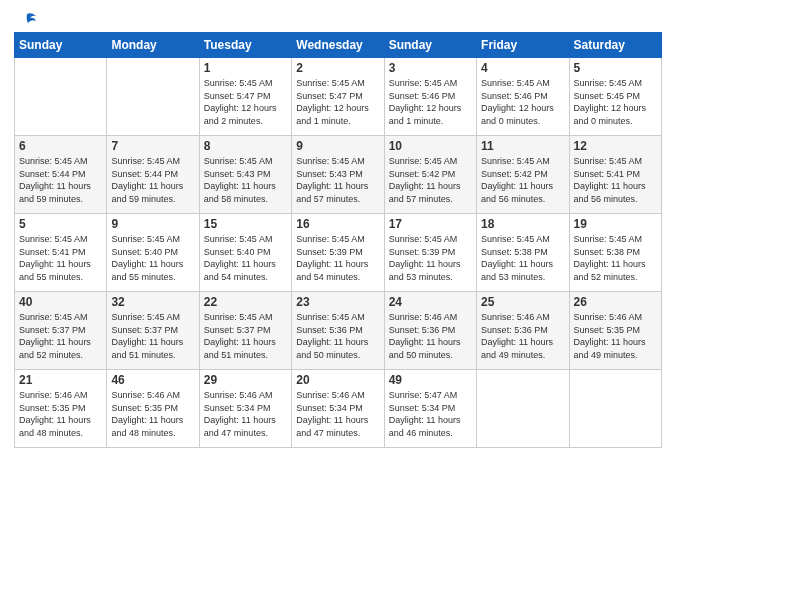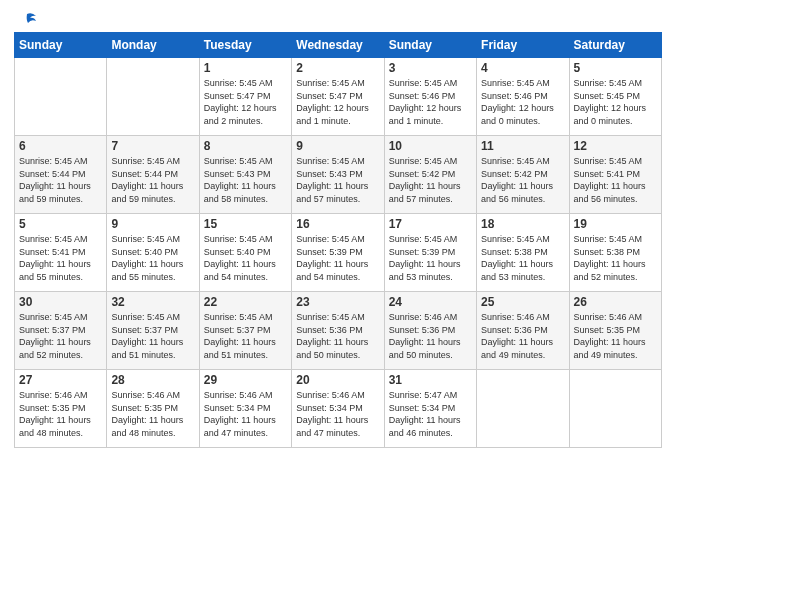--- a/index.html
+++ b/index.html
@@ -254,21 +254,21 @@
           <td>
             <span class="day-num">19</span>
             <div class="day-info" style="white-space: pre-line;">Sunrise: 5:45 AM
 Sunset: 5:38 PM
 Daylight: 11 hours
 and 52 minutes.</div>
           </td>
         </tr>
         <tr>
           <td>
-            <span class="day-num">30</span>
+            <span class="day-num">40</span>
             <div class="day-info" style="white-space: pre-line;">Sunrise: 5:45 AM
 Sunset: 5:37 PM
 Daylight: 11 hours
 and 52 minutes.</div>
           </td>
           <td>
             <span class="day-num">32</span>
             <div class="day-info" style="white-space: pre-line;">Sunrise: 5:45 AM
 Sunset: 5:37 PM
 Daylight: 11 hours
@@ -305,49 +305,49 @@
           <td>
             <span class="day-num">26</span>
             <div class="day-info" style="white-space: pre-line;">Sunrise: 5:46 AM
 Sunset: 5:35 PM
 Daylight: 11 hours
 and 49 minutes.</div>
           </td>
         </tr>
         <tr>
           <td>
-            <span class="day-num">27</span>
+            <span class="day-num">21</span>
             <div class="day-info" style="white-space: pre-line;">Sunrise: 5:46 AM
 Sunset: 5:35 PM
 Daylight: 11 hours
 and 48 minutes.</div>
           </td>
           <td>
-            <span class="day-num">28</span>
+            <span class="day-num">46</span>
             <div class="day-info" style="white-space: pre-line;">Sunrise: 5:46 AM
 Sunset: 5:35 PM
 Daylight: 11 hours
 and 48 minutes.</div>
           </td>
           <td>
             <span class="day-num">29</span>
             <div class="day-info" style="white-space: pre-line;">Sunrise: 5:46 AM
 Sunset: 5:34 PM
 Daylight: 11 hours
 and 47 minutes.</div>
           </td>
           <td>
             <span class="day-num">20</span>
             <div class="day-info" style="white-space: pre-line;">Sunrise: 5:46 AM
 Sunset: 5:34 PM
 Daylight: 11 hours
 and 47 minutes.</div>
           </td>
           <td>
-            <span class="day-num">31</span>
+            <span class="day-num">49</span>
             <div class="day-info" style="white-space: pre-line;">Sunrise: 5:47 AM
 Sunset: 5:34 PM
 Daylight: 11 hours
 and 46 minutes.</div>
           </td>
           <td class="empty-cell"></td>
           <td class="empty-cell"></td>
         </tr>
       </tbody>
   </table>

